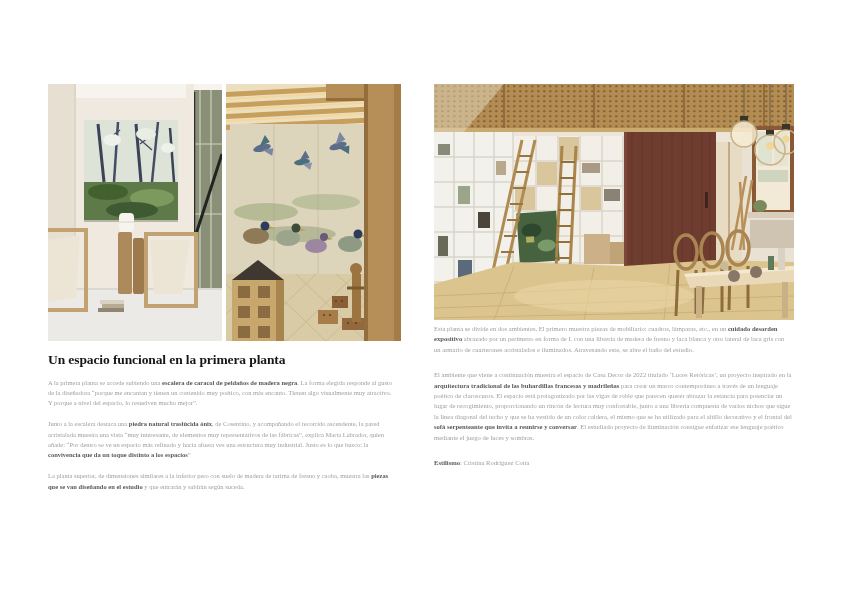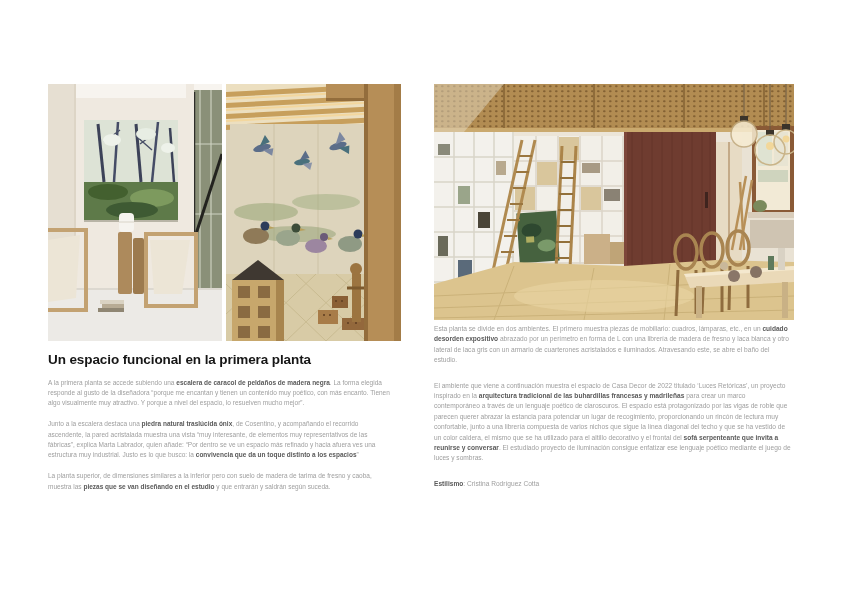--- a/index.html
+++ b/index.html
@@ -1,17 +1,17 @@
 <!DOCTYPE html>
 <html><head>
 <meta charset="utf-8">
 <style>
   html,body{margin:0;padding:0;background:#ffffff;}
   .spread{position:relative;width:842px;height:583px;background:#ffffff;overflow:hidden;
-          font-family:Liberation Sans, sans-serif;}
+          font-family:Liberation Serif, serif;}
   
   .photos-left{position:absolute;left:48px;top:84px;width:353px;height:257px;display:flex;gap:4px;}
   .photos-left figure{margin:0;padding:0;height:257px;overflow:hidden;}
   .ph1{width:174px;}
   .ph2{width:175px;}
   .photos-left svg,.photo-right svg{display:block;}
   
   .photo-right{position:absolute;left:434px;top:84px;width:360px;height:236px;margin:0;overflow:hidden;}
   
   .text-left{position:absolute;left:48px;top:352px;width:346px;}

